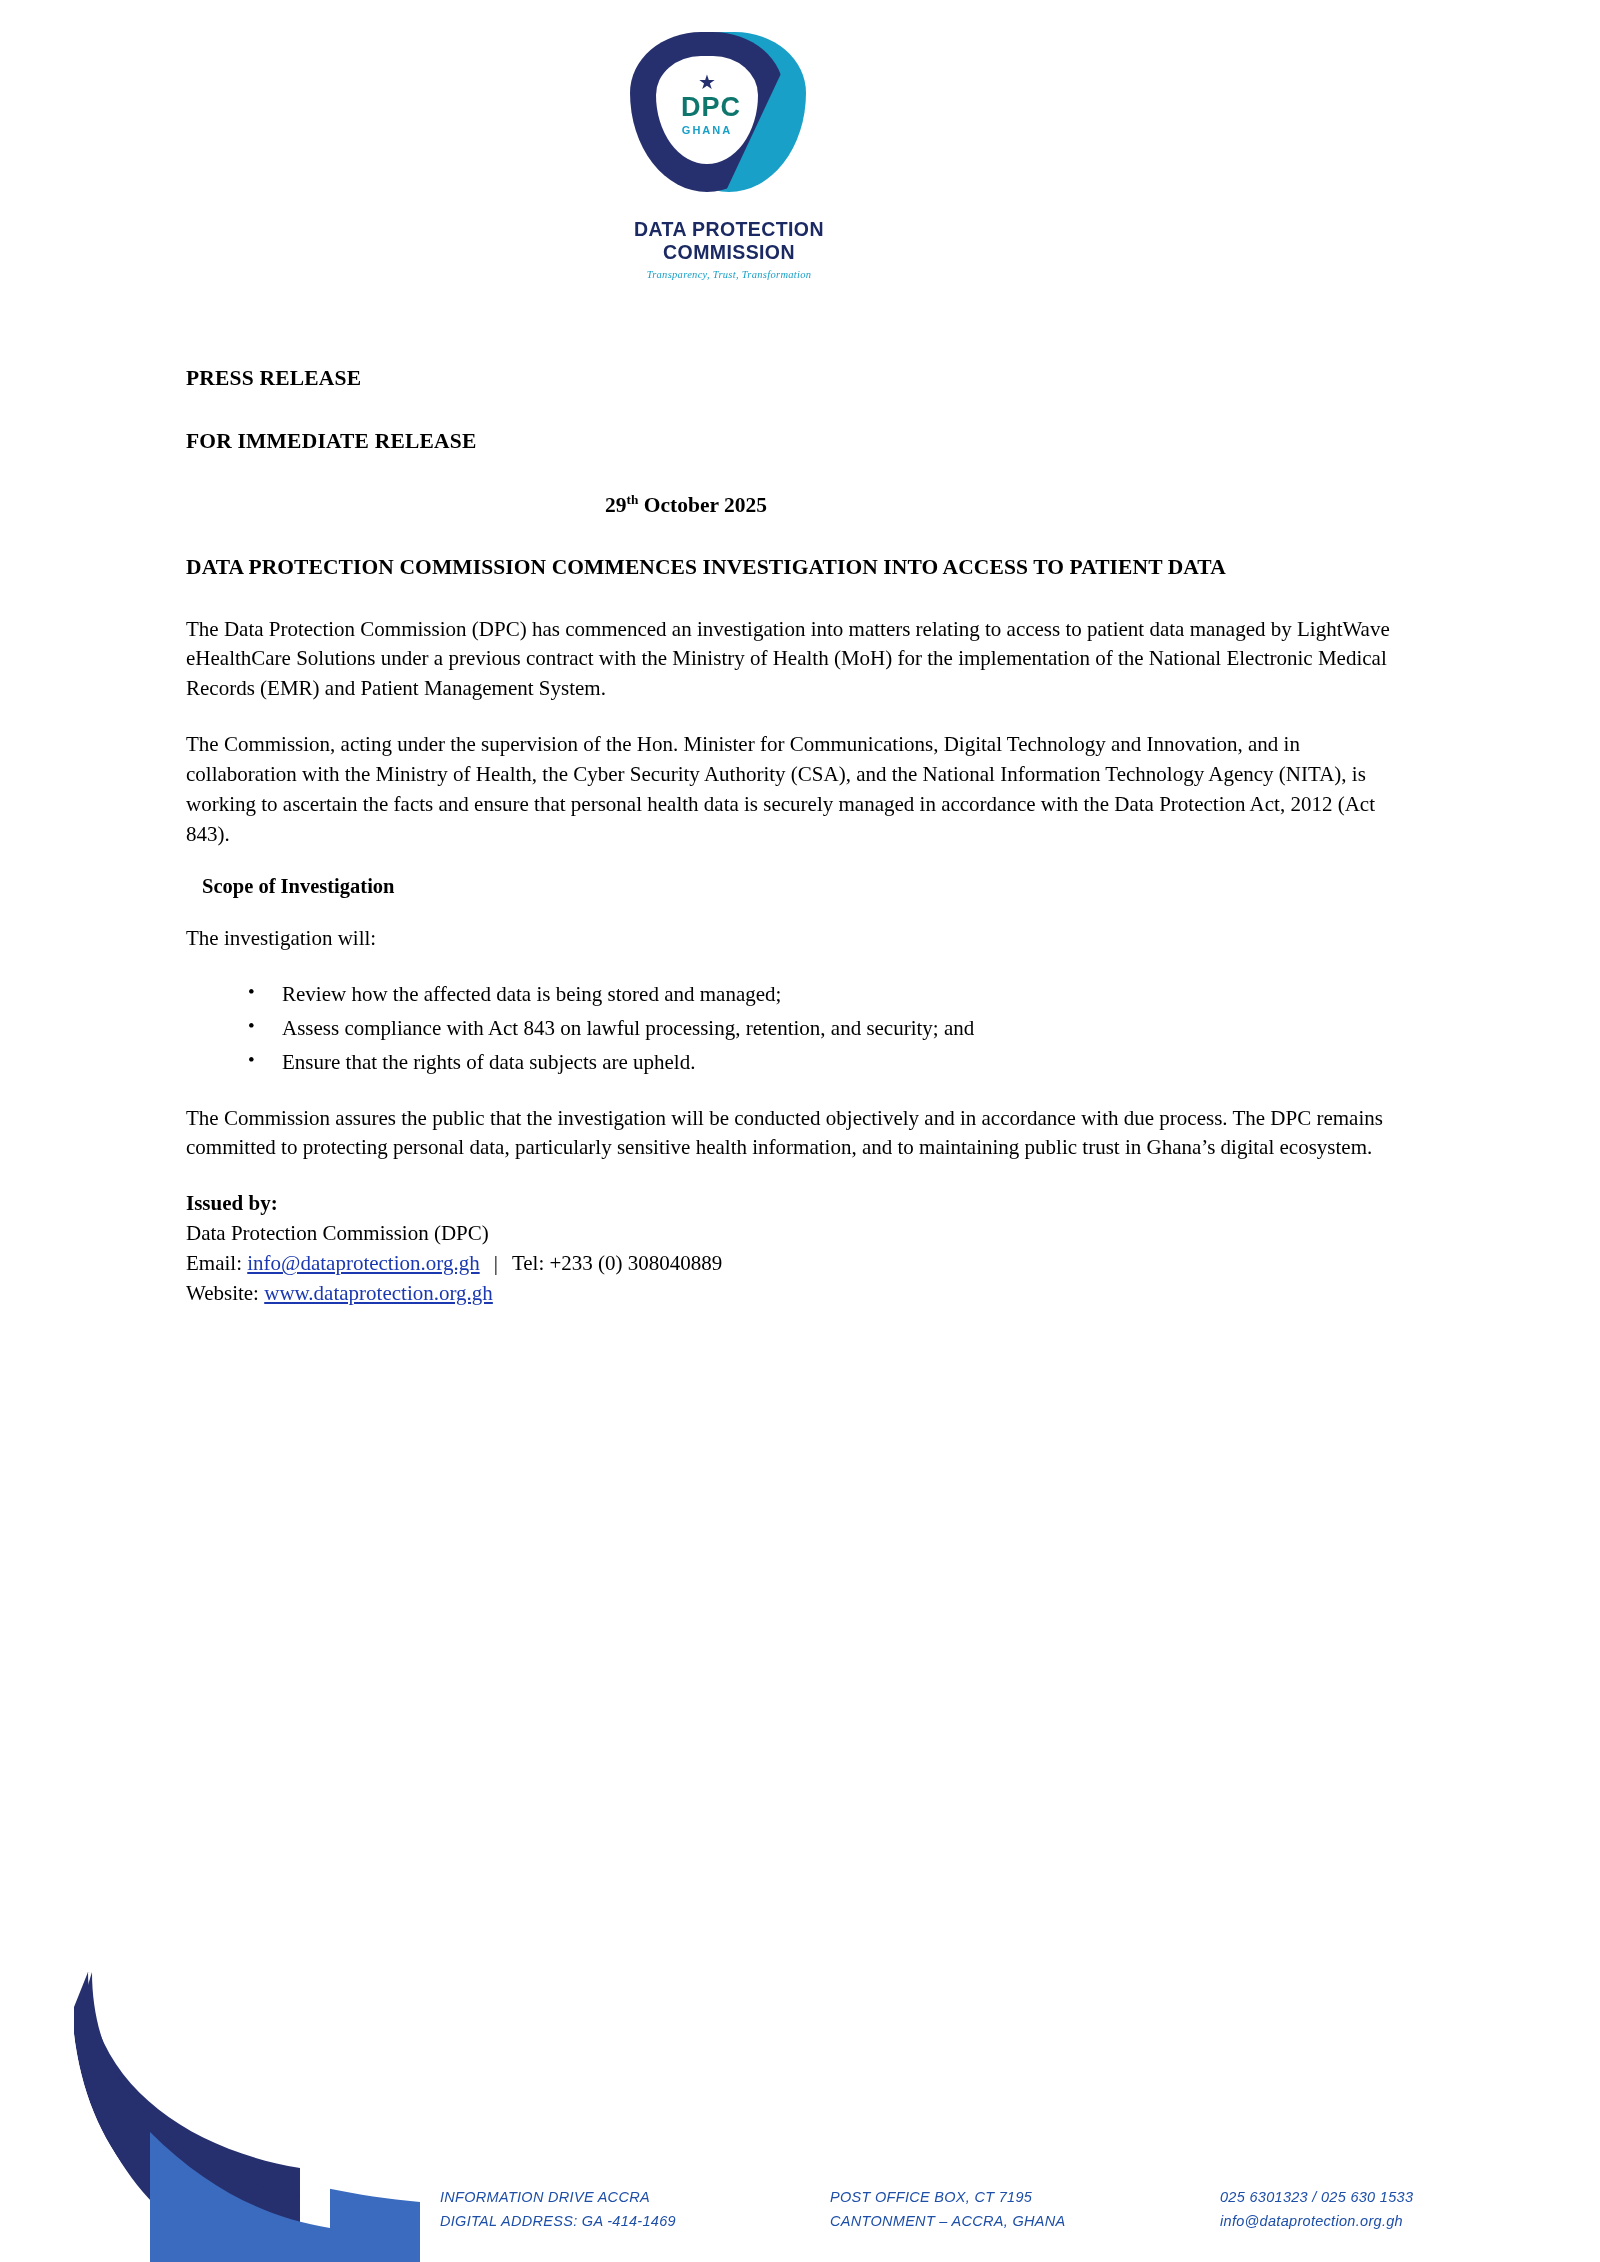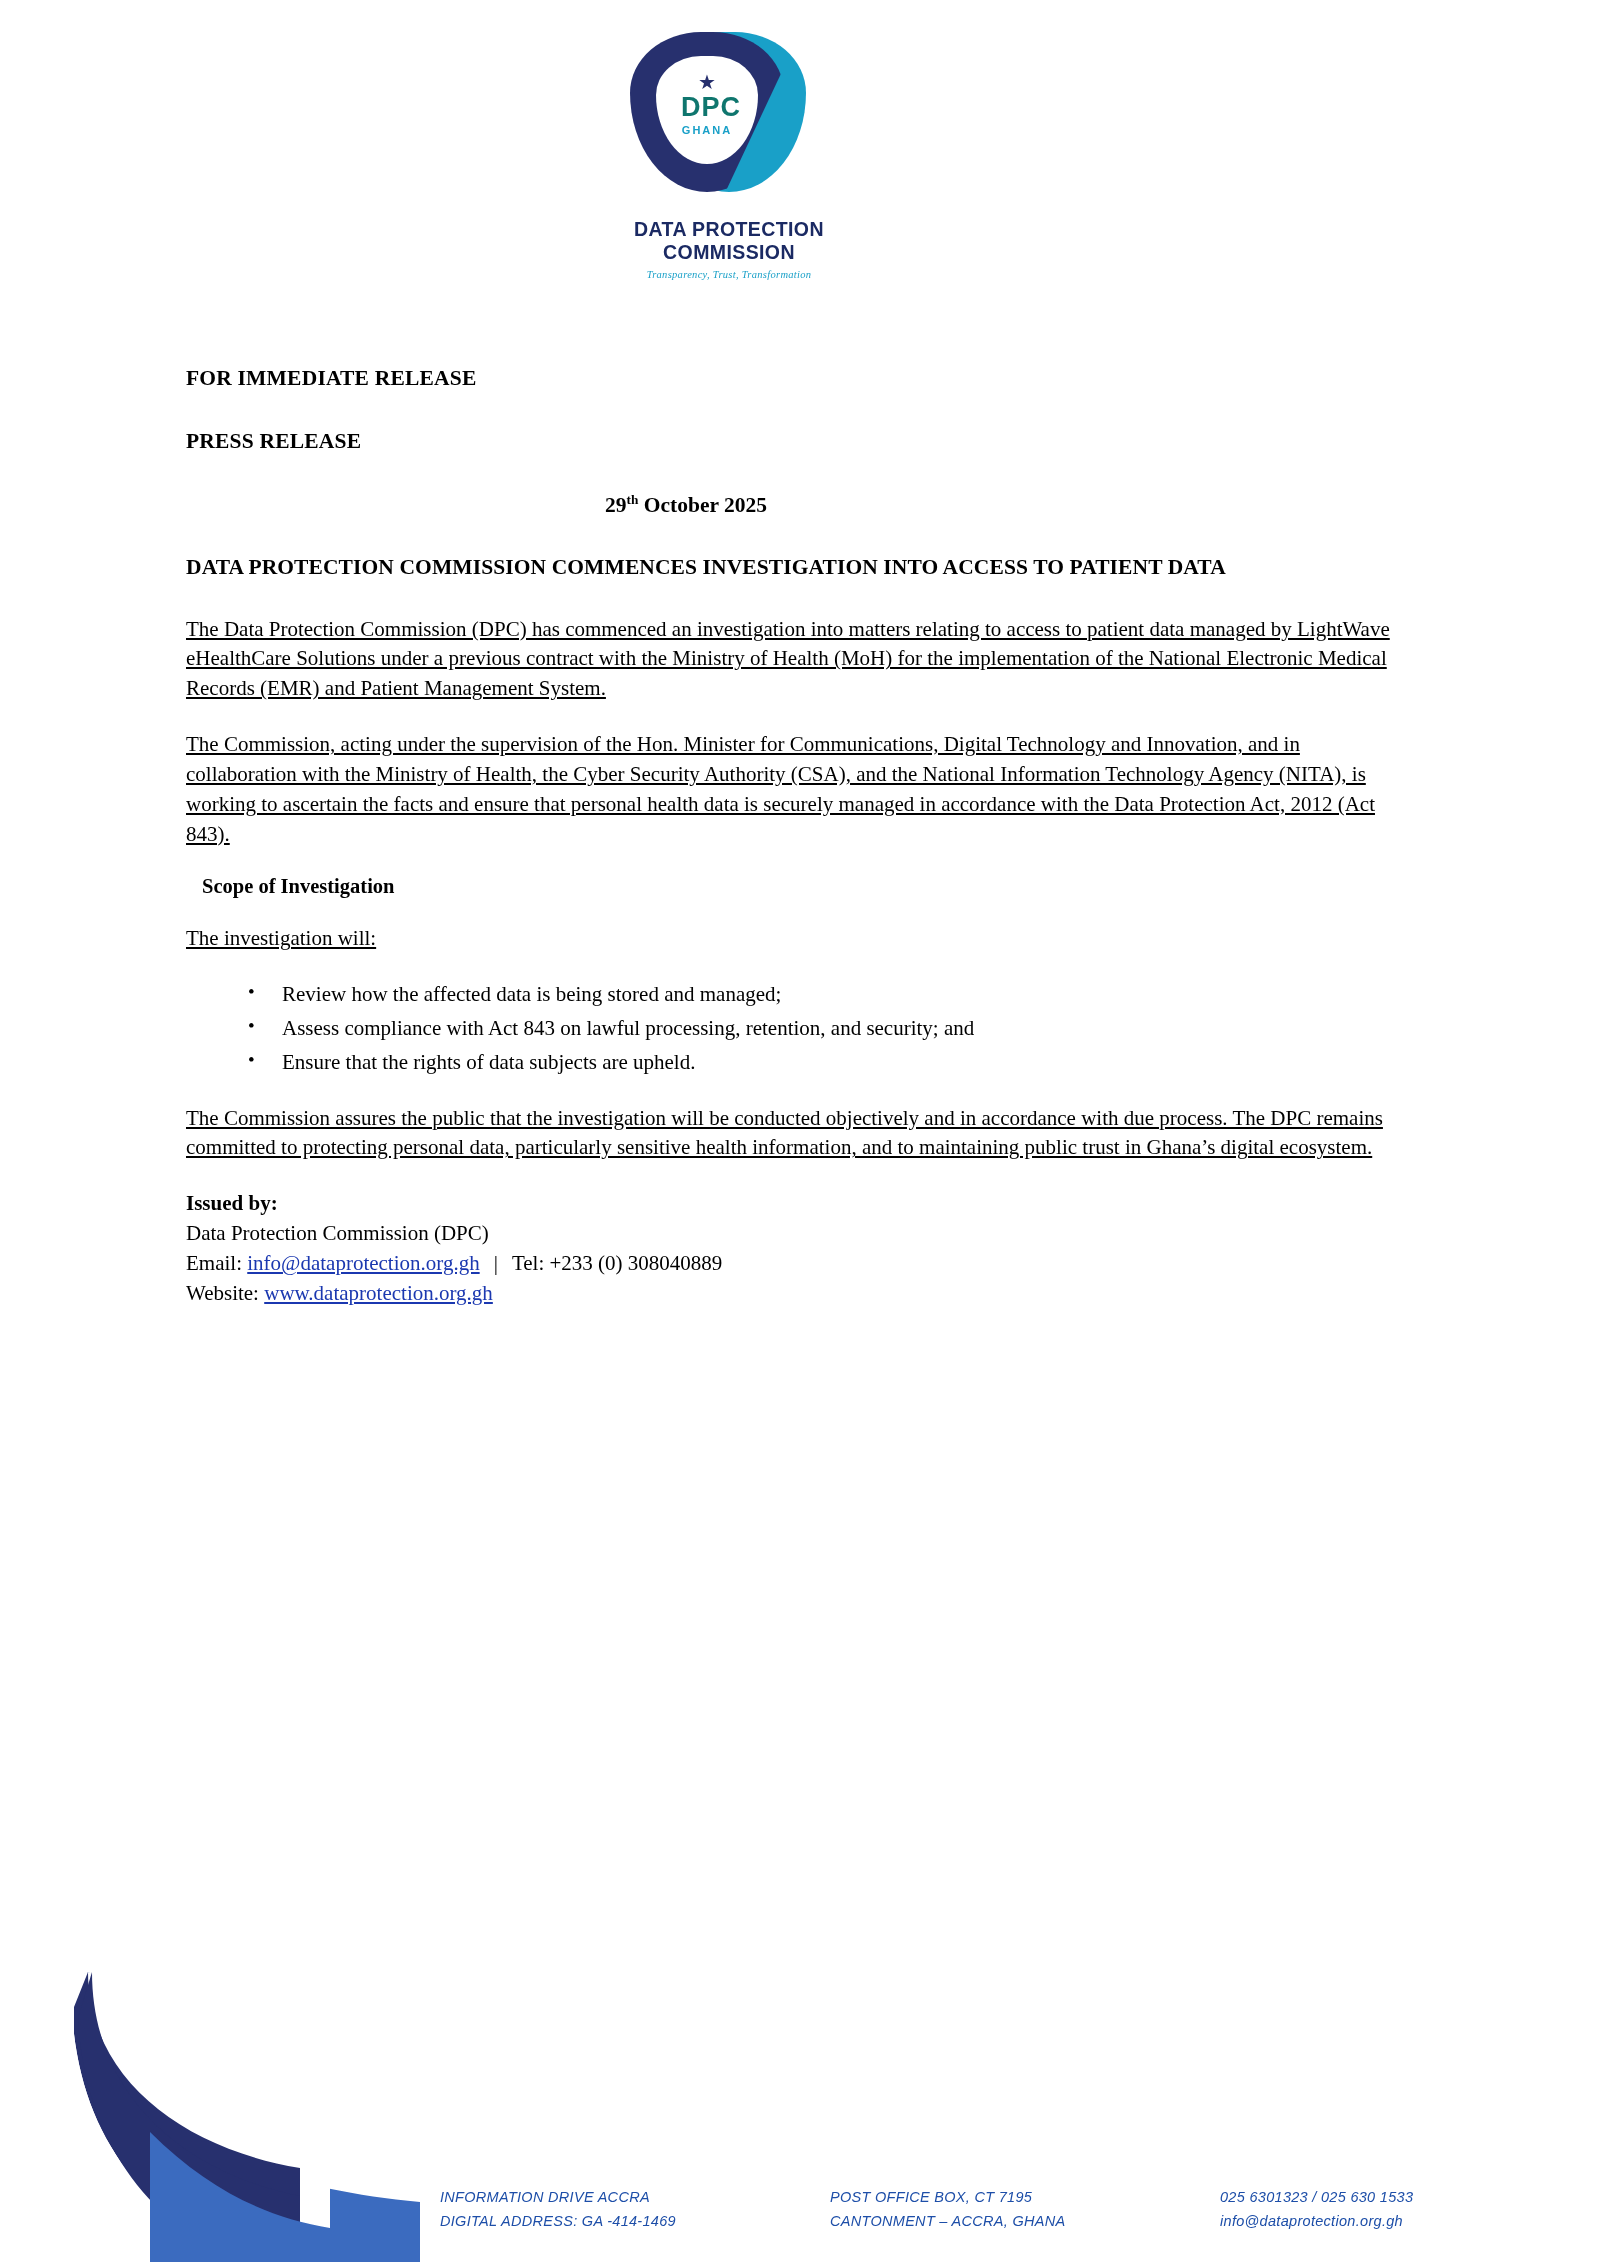--- a/index.html
+++ b/index.html
@@ -141,21 +141,20 @@
     font-size: 21.5px;
     line-height: 1.42;
     margin: 0 0 32px 0;
     letter-spacing: 0.1px;
   }
   p.para {
     font-size: 21px;
     line-height: 1.42;
     margin: 0 0 26px 0;
     text-align: left;
-    text-decoration: underline;
   }
   .sub-bold {
     font-weight: bold;
     font-size: 20.5px;
     margin: 0 0 26px 16px;
   }
   ul.bullets {
     list-style: none;
     margin: 0 0 26px 0;
     padding: 0;
@@ -236,23 +235,23 @@
     </div>
     <div class="logo-name">
       <div>DATA PROTECTION</div>
       <div>COMMISSION</div>
     </div>
     <div class="logo-tagline">Transparency, Trust, Transformation</div>
   </div>
 
   <div class="content">
 
+    <div class="line-bold">PRESS RELEASE</div>
+
     <div class="line-bold">FOR IMMEDIATE RELEASE</div>
-
-    <div class="line-bold">PRESS RELEASE</div>
 
     <div class="date-line"><span>29</span><sup>th</sup><span> October 2025</span></div>
 
     <div class="headline">DATA PROTECTION COMMISSION COMMENCES INVESTIGATION INTO ACCESS TO PATIENT DATA</div>
 
     <p class="para">The Data Protection Commission (DPC) has commenced an investigation into matters relating to access to patient data managed by LightWave eHealthCare Solutions under a previous contract with the Ministry of Health (MoH) for the implementation of the National Electronic Medical Records (EMR) and Patient Management System.</p>
 
     <p class="para">The Commission, acting under the supervision of the Hon. Minister for Communications, Digital Technology and Innovation, and in collaboration with the Ministry of Health, the Cyber Security Authority (CSA), and the National Information Technology Agency (NITA), is working to ascertain the facts and ensure that personal health data is securely managed in accordance with the Data Protection Act, 2012 (Act 843).</p>
 
     <div class="sub-bold">Scope of Investigation</div>

